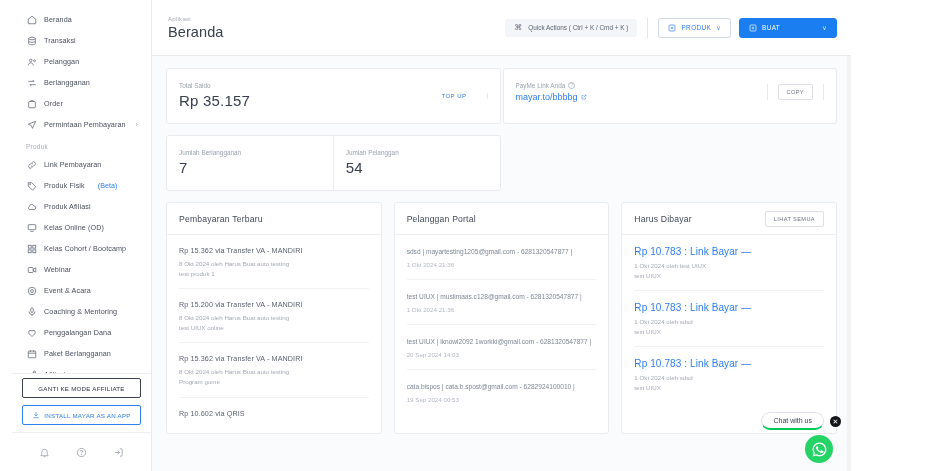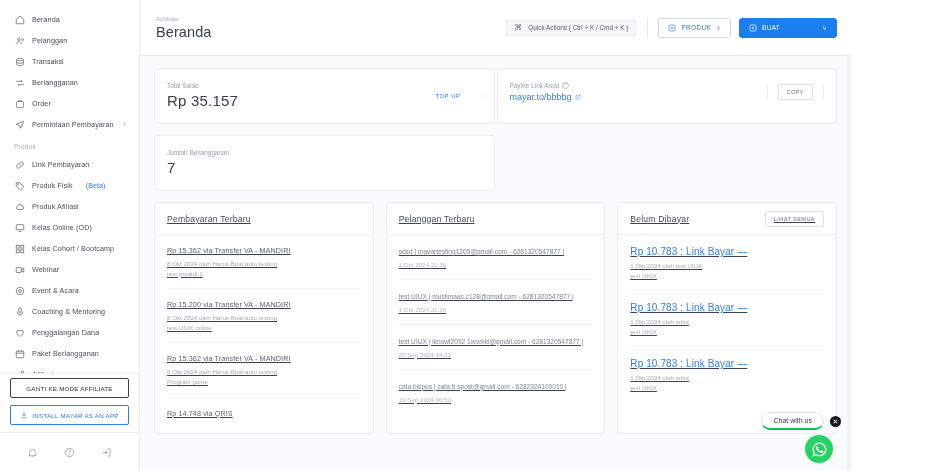--- a/index.html
+++ b/index.html
@@ -3,21 +3,21 @@
 <meta charset="utf-8">
 <style>
   * { box-sizing: border-box; margin: 0; padding: 0; }
   html, body {
     width: 929px; height: 471px;
     overflow: hidden;
     background: #ffffff;
     font-family: "Liberation Sans", sans-serif;
     color: #3c4257;
   }
-  .app { display: flex; width: 851px; height: 471px; }
+  .app { display: flex; width: 851px; height: 471px; padding-left: 12px; }
 
   
   .sidebar {
     width: 140px; height: 471px;
     background: #ffffff;
     border-right: 1px solid #e8eaee;
     display: flex; flex-direction: column;
     position: relative;
     flex: 0 0 140px;
   }
@@ -181,21 +181,20 @@
     border: 1px solid #dde0e6; border-radius: 2px;
     padding: 4px 8px; background: #fff; cursor: pointer; white-space: nowrap;
   }
   .vbar { width: 1px; align-self: stretch; background: #e7e9ee; margin-left: 10px; }
 
   
   .panels {
     display: grid;
     grid-template-columns: 1fr 1fr 1fr;
     gap: 12px;
-    text-decoration: underline;
   }
   .panel {
     background: #fff;
     border: 1px solid #e9ebef;
     border-radius: 3px;
     overflow: hidden;
     height: 232px;
   }
   .panel-head {
     height: 32px;
@@ -270,37 +269,37 @@
             <svg viewBox="0 0 24 24" fill="none" stroke="currentColor" stroke-width="2">
               <path d="M3 10l9-7 9 7v10a1 1 0 0 1-1 1H4a1 1 0 0 1-1-1z"></path>
             </svg>
           </span>
         <span class="nav-label">Beranda</span>
       </div>
 
       <div class="nav-item">
         <span class="ico">
             <svg viewBox="0 0 24 24" fill="none" stroke="currentColor" stroke-width="2">
+              <ellipse cx="12" cy="6" rx="8" ry="3"></ellipse>
+              <path d="M4 6v6c0 1.7 3.6 3 8 3s8-1.3 8-3V6"></path>
+              <path d="M4 12v6c0 1.7 3.6 3 8 3s8-1.3 8-3v-6"></path>
+            </svg>
+          </span>
+        <span class="nav-label">Transaksi</span>
+      </div>
+
+      <div class="nav-item">
+        <span class="ico">
+            <svg viewBox="0 0 24 24" fill="none" stroke="currentColor" stroke-width="2">
               <circle cx="9" cy="8" r="3"></circle>
               <path d="M3 20c0-3.3 2.7-6 6-6s6 2.7 6 6"></path>
               <circle cx="18" cy="9" r="2.2"></circle>
             </svg>
           </span>
         <span class="nav-label">Pelanggan</span>
-      </div>
-
-      <div class="nav-item">
-        <span class="ico">
-            <svg viewBox="0 0 24 24" fill="none" stroke="currentColor" stroke-width="2">
-              <ellipse cx="12" cy="6" rx="8" ry="3"></ellipse>
-              <path d="M4 6v6c0 1.7 3.6 3 8 3s8-1.3 8-3V6"></path>
-              <path d="M4 12v6c0 1.7 3.6 3 8 3s8-1.3 8-3v-6"></path>
-            </svg>
-          </span>
-        <span class="nav-label">Transaksi</span>
       </div>
 
       <div class="nav-item">
         <span class="ico">
             <svg viewBox="0 0 24 24" fill="none" stroke="currentColor" stroke-width="2">
               <path d="M3 8h14l-3-3"></path>
               <path d="M21 16H7l3 3"></path>
             </svg>
           </span>
         <span class="nav-label">Berlangganan</span>
@@ -549,20 +548,26 @@
       </div>
 
       <div class="stat-grid">
         <div class="card stat-split">
           <div class="stat-cell">
             <div>
               <div class="stat-label">Jumlah Berlangganan</div>
               <div class="stat-value">7</div>
             </div>
           </div>
+          <div class="stat-cell">
+            <div>
+              <div class="stat-label">Jumlah Pelanggan</div>
+              <div class="stat-value">54</div>
+            </div>
+          </div>
         </div>
 
       </div>
 
       <div class="panels">
 
         <div class="panel">
           <div class="panel-head">
             <span class="panel-title">Pembayaran Terbaru</span>
           </div>
@@ -576,28 +581,28 @@
               <div class="pay-title">Rp 15.200 via Transfer VA - MANDIRI</div>
               <div class="pay-sub">8 Okt 2024 oleh Harus Buat auto testing</div>
               <div class="pay-sub">test UIUX online</div>
             </div>
             <div class="pay-row">
               <div class="pay-title">Rp 15.362 via Transfer VA - MANDIRI</div>
               <div class="pay-sub">8 Okt 2024 oleh Harus Buat auto testing</div>
               <div class="pay-sub">Program gome</div>
             </div>
             <div class="pay-row">
-              <div class="pay-title">Rp 14.748 via QRIS</div>
+              <div class="pay-title">Rp 10.602 via QRIS</div>
             </div>
           </div>
         </div>
 
         <div class="panel">
           <div class="panel-head">
-            <span class="panel-title">Pelanggan Terbaru</span>
+            <span class="panel-title">Pelanggan Portal</span>
           </div>
           <div class="panel-body">
             <div class="cust-row">
               <div class="cust-name">sdsd | mayartesting1205@gmail.com - 6281320547877 |</div>
               <div class="cust-date">1 Okt 2024 21:36</div>
             </div>
             <div class="cust-row">
               <div class="cust-name">test UIUX | muslimaas.c128@gmail.com - 6281320547877 |</div>
               <div class="cust-date">1 Okt 2024 21:36</div>
             </div>
@@ -607,21 +612,21 @@
             </div>
             <div class="cust-row">
               <div class="cust-name">cata.bispos | cata.b.spost@gmail.com - 6282924100010 |</div>
               <div class="cust-date">19 Sep 2024 00:53</div>
             </div>
           </div>
         </div>
 
         <div class="panel">
           <div class="panel-head">
-            <span class="panel-title">Belum Dibayar</span>
+            <span class="panel-title">Harus Dibayar</span>
             <span class="copy-btn">LIHAT SEMUA</span>
           </div>
           <div class="panel-body">
             <div class="unpaid-row">
               <div class="unpaid-title">Rp 10.783 : Link Bayar —</div>
               <div class="unpaid-sub">1 Okt 2024 oleh test UIUX</div>
               <div class="unpaid-sub">test UIUX</div>
             </div>
             <div class="unpaid-row">
               <div class="unpaid-title">Rp 10.783 : Link Bayar —</div>

